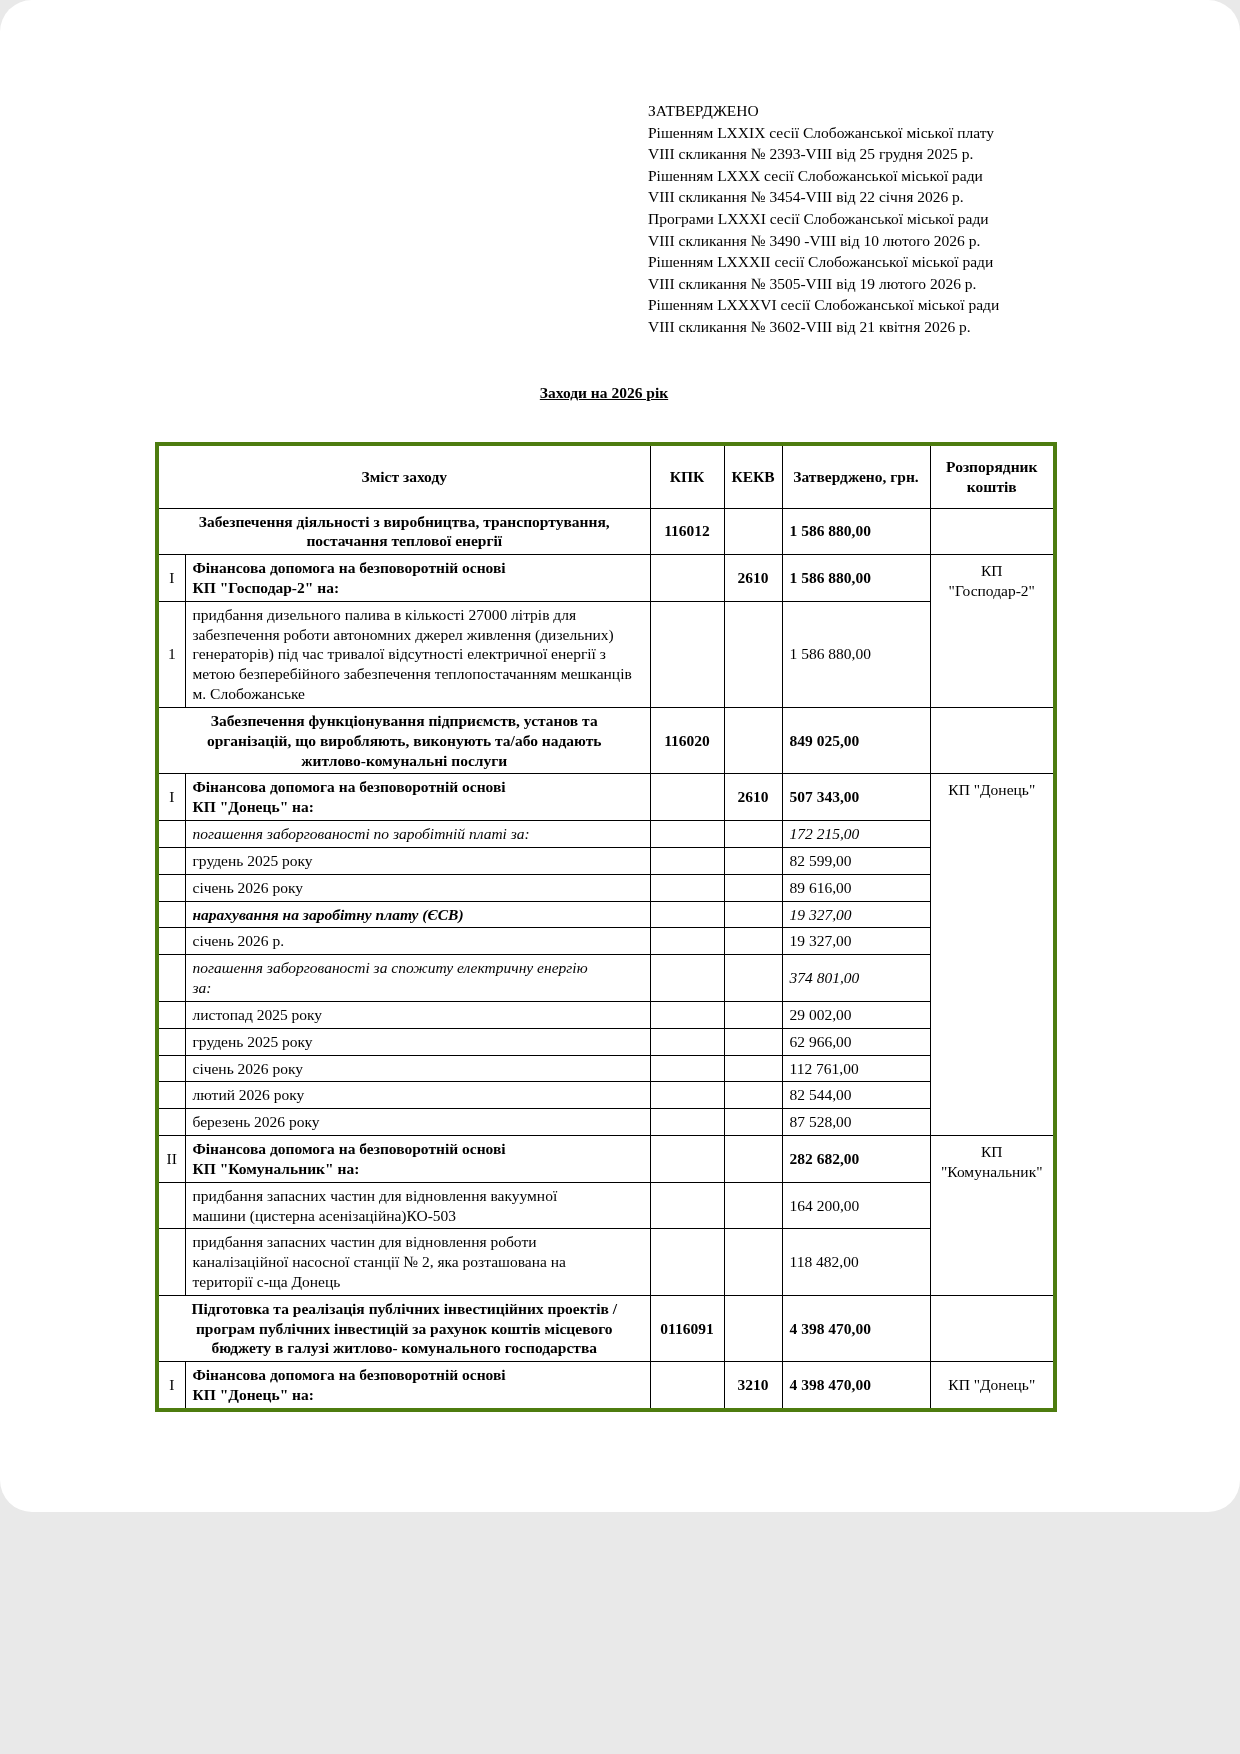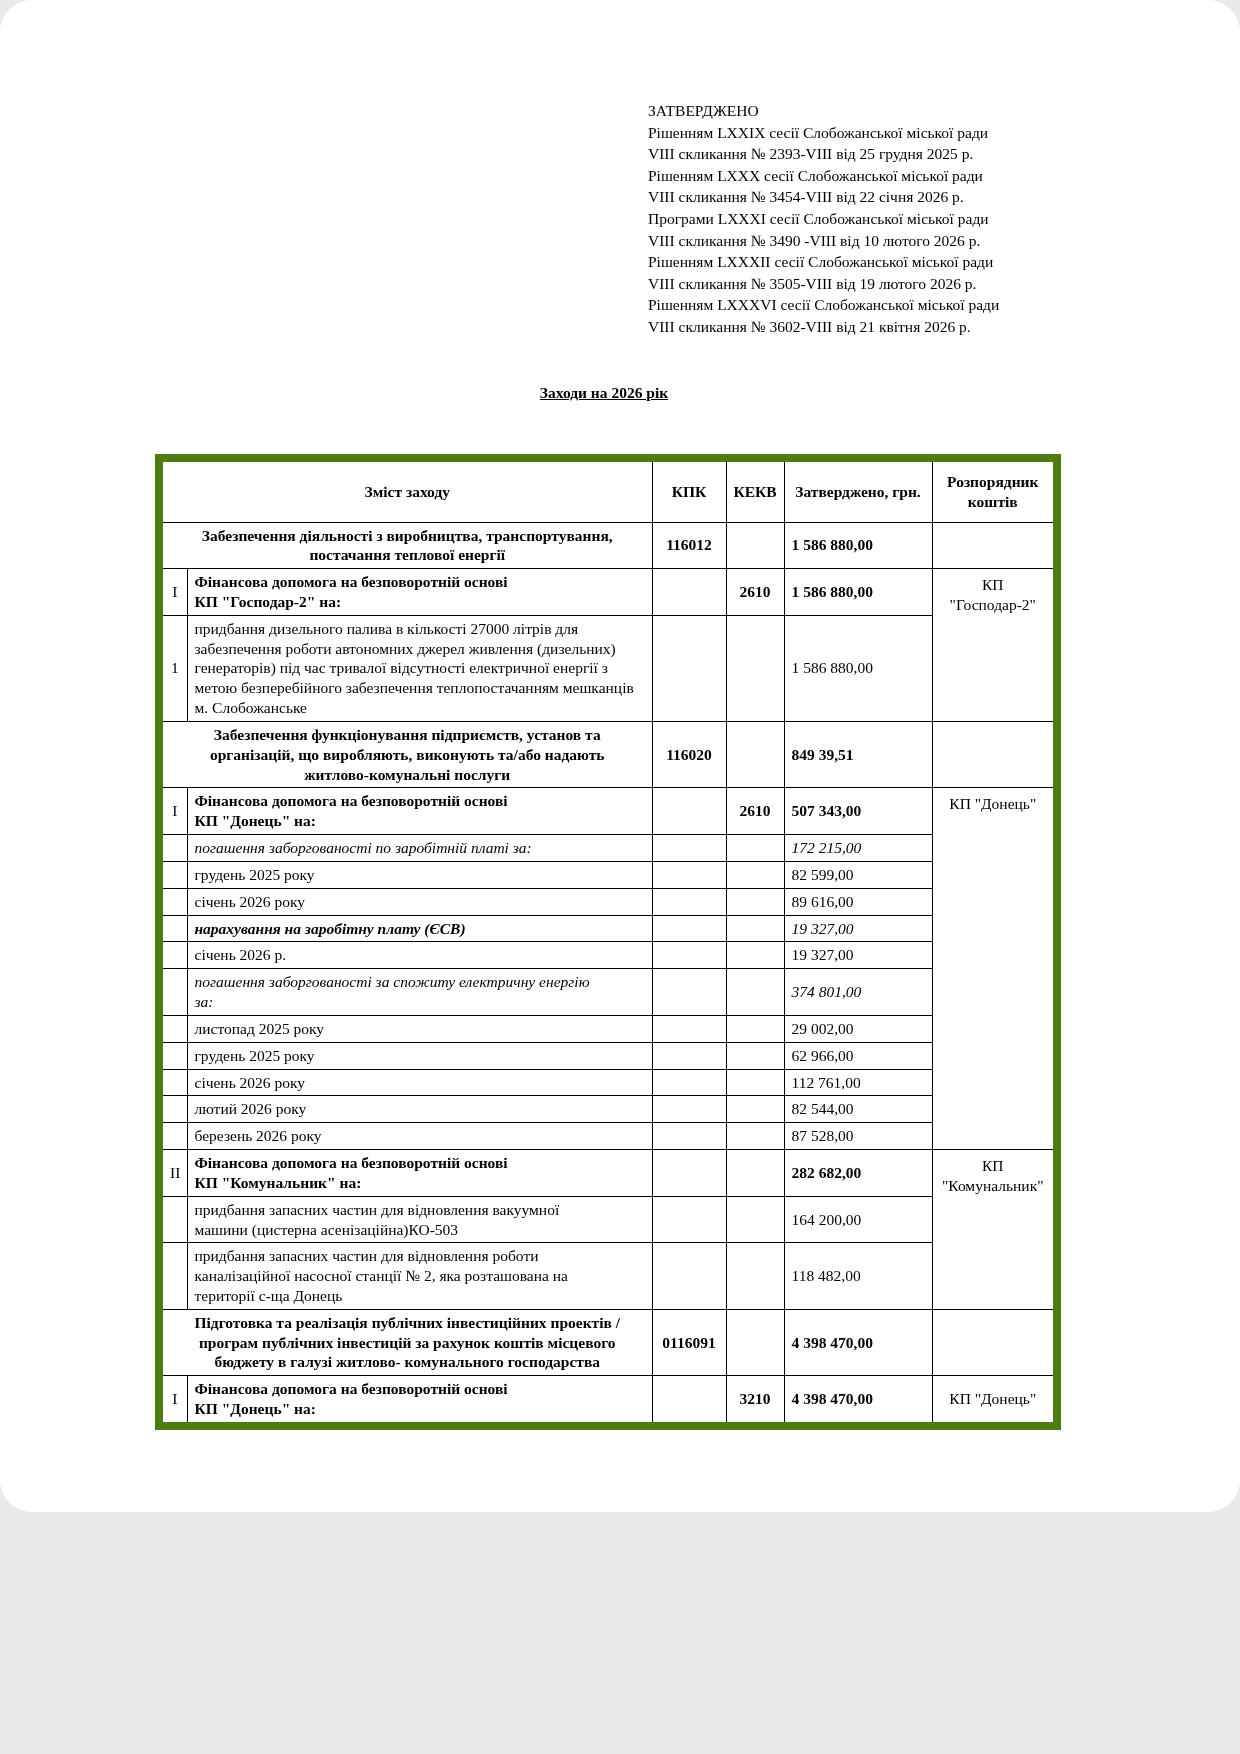--- a/index.html
+++ b/index.html
@@ -29,25 +29,25 @@
     top: 382px;
     width: 898px;
     text-align: center;
     line-height: 22px;
     font-size: 15.5px;
   }
   .title-block .t1 { font-weight: bold; text-decoration: underline; }
   table.program {
     position: absolute;
     left: 155px;
-    top: 454px;
+    top: 442px;
     width: 898px;
     border-collapse: collapse;
     table-layout: fixed;
-    border: 8px solid #4d7c0f;
+    border: 4px solid #4d7c0f;
   }
   table.program th, table.program td {
     border: 1px solid #000;
     padding: 3px 7px;
     vertical-align: middle;
     white-space: pre-line;
     line-height: 1.28;
     font-size: 15.5px;
     font-weight: normal;
     text-align: left;
@@ -60,21 +60,21 @@
   .i  { font-style: italic !important; }
   .va-top { vertical-align: top !important; padding-top: 6px !important; }
 </style>
 </head>
 <body>
 
 <div class="page">
 
   <div class="approval">
     <div class="line">ЗАТВЕРДЖЕНО</div>
-    <div class="line">Рішенням  LXXIX сесії Слобожанської міської ради</div>
+    <div class="line">Рішенням  LXXIX сесії Слобожанської міської плату</div>
     <div class="line">VIII скликання № 2393-VIII від 25 грудня 2025 р.</div>
     <div class="line">Рішенням  LXXX сесії Слобожанської міської ради</div>
     <div class="line">VIII скликання № 3454-VIII від 22 січня 2026 р.</div>
     <div class="line">Програми  LXXXI сесії Слобожанської міської ради</div>
     <div class="line">VIII скликання № 3490 -VIII від 10 лютого 2026 р.</div>
     <div class="line">Рішенням  LXXXII сесії Слобожанської міської ради</div>
     <div class="line">VIII скликання № 3505-VIII від 19 лютого 2026 р.</div>
     <div class="line">Рішенням  LXXXVI сесії Слобожанської міської ради</div>
     <div class="line">VIII скликання № 3602-VIII від 21 квітня 2026 р.</div>
   </div>
@@ -125,21 +125,21 @@
           <td></td>
           <td></td>
           <td class="al-right">1 586 880,00</td>
         </tr>
         <tr>
           <td colspan="2" class="al-center b">Забезпечення функціонування підприємств, установ та
 організацій, що виробляють, виконують та/або надають
 житлово-комунальні послуги</td>
           <td class="al-center b">116020</td>
           <td></td>
-          <td class="al-right b">849 39,51</td>
+          <td class="al-right b">849 025,00</td>
           <td></td>
         </tr>
         <tr>
           <td class="al-center">I</td>
           <td class="b">Фінансова  допомога на безповоротній основі
 КП "Донець" на:</td>
           <td></td>
           <td class="al-center b">2610</td>
           <td class="al-right b">507 343,00</td>
           <td rowspan="12" class="al-center va-top">КП "Донець"</td>

